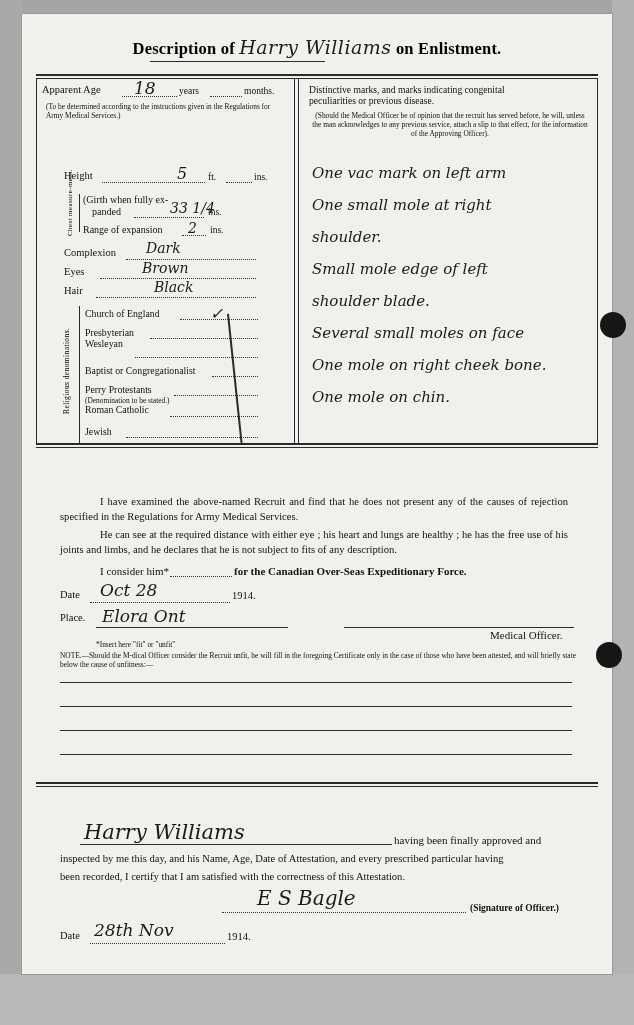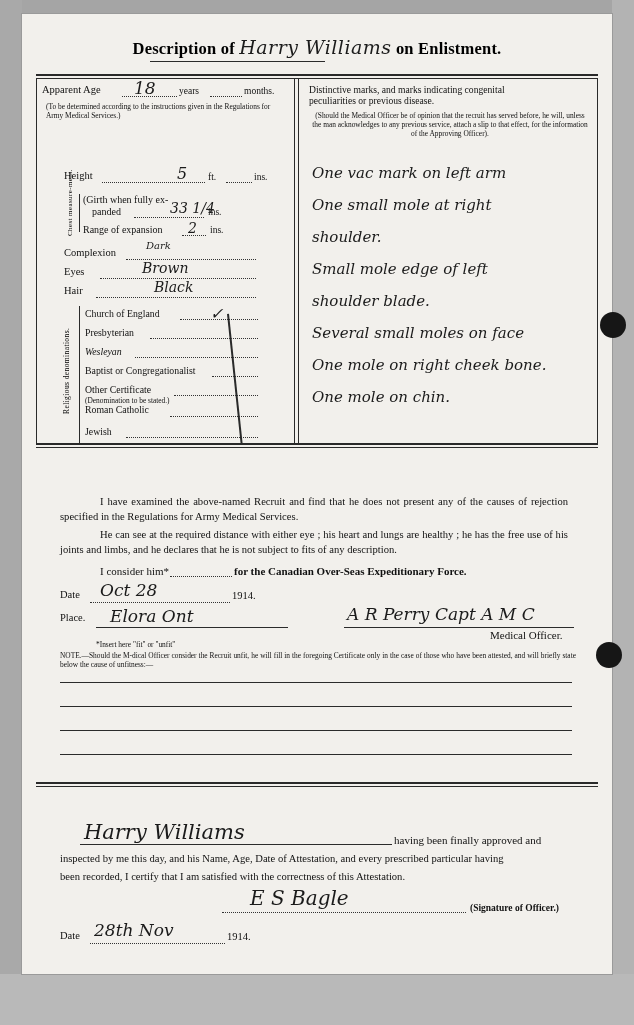--- a/index.html
+++ b/index.html
@@ -166,47 +166,47 @@
     <div class="hw" style="left:148px; top:186px; font-size:14px;">33 1/4</div>
     <div class="lbl" style="left:186px; top:193px; font-size:9.5px;">ins.</div>
 
     <div class="lbl" style="left:61px; top:210px; font-size:10px;">Range of expansion</div>
     <div class="dots" style="left:160px; top:221px; width:24px;"></div>
     <div class="hw" style="left:166px; top:206px; font-size:14px;">2</div>
     <div class="lbl" style="left:188px; top:211px; font-size:9.5px;">ins.</div>
 
     <div class="lbl" style="left:42px; top:233px;">Complexion</div>
     <div class="dots" style="left:104px; top:245px; width:130px;"></div>
-    <div class="hw" style="left:124px; top:226px; font-size:10px;">Dark</div>
+    <div class="hw" style="left:124px; top:226px; font-size:14px;">Dark</div>
 
     <div class="lbl" style="left:42px; top:252px;">Eyes</div>
     <div class="dots" style="left:78px; top:264px; width:156px;"></div>
     <div class="hw" style="left:120px; top:246px; font-size:14px;">Brown</div>
 
     <div class="lbl" style="left:42px; top:271px;">Hair</div>
     <div class="dots" style="left:74px; top:283px; width:160px;"></div>
     <div class="hw" style="left:132px; top:265px; font-size:14px;">Black</div>
 
     <div class="rule" style="left:57px; top:292px; width:1px; height:138px;"></div>
     <div class="vert" style="left:40px; top:400px; width:110px; font-size:7.5px; line-height:9px;">Religious denominations.</div>
 
     <div class="lbl" style="left:63px; top:294px; font-size:9.8px;">Church of England</div>
     <div class="dots" style="left:158px; top:305px; width:78px;"></div>
     <div class="hw" style="left:188px; top:290px; font-size:16px;">✓</div>
 
     <div class="lbl" style="left:63px; top:313px; font-size:9.8px;">Presbyterian</div>
     <div class="dots" style="left:128px; top:324px; width:108px;"></div>
 
-    <div class="lbl" style="left:63px; top:332px; font-size:9.8px;font-style:italic;">Wesleyan</div>
+    <div class="lbl" style="left:63px; top:324px; font-size:9.8px;">Wesleyan</div>
     <div class="dots" style="left:113px; top:343px; width:123px;"></div>
 
     <div class="lbl" style="left:63px; top:351px; font-size:9.8px;">Baptist or Congregationalist</div>
     <div class="dots" style="left:190px; top:362px; width:46px;"></div>
 
-    <div class="lbl" style="left:63px; top:370px; font-size:9.8px;">Other Certificate</div>
+    <div class="lbl" style="left:63px; top:370px; font-size:9.8px;">Perry Protestants</div>
     <div class="tiny" style="left:63px; top:382px;">(Denomination to be stated.)</div>
     <div class="dots" style="left:152px; top:381px; width:84px;"></div>
 
     <div class="lbl" style="left:63px; top:390px; font-size:9.8px;">Roman Catholic</div>
     <div class="dots" style="left:148px; top:402px; width:88px;"></div>
 
     <div class="lbl" style="left:63px; top:412px; font-size:9.8px;">Jewish</div>
     <div class="dots" style="left:104px; top:423px; width:132px;"></div>
 
     <div class="rule" style="left:205px; top:300px; width:2px; height:130px; transform:rotate(-6deg); transform-origin: top left; background:#2a2a2a;"></div>
@@ -235,45 +235,44 @@
     <div class="dots" style="left:148px; top:562px; width:62px;"></div>
     <div class="lbl" style="left:212px; top:551px; font-size:11px; font-weight:bold;">for the Canadian Over-Seas Expeditionary Force.</div>
 
     <div class="lbl" style="left:38px; top:575px;">Date</div>
     <div class="dots" style="left:68px; top:588px; width:140px;"></div>
     <div class="hw" style="left:78px; top:566px; font-size:17px;">Oct 28</div>
     <div class="lbl" style="left:210px; top:576px;">1914.</div>
 
     <div class="lbl" style="left:38px; top:598px;">Place.</div>
     <div class="solid" style="left:74px; top:613px; width:192px;"></div>
-    <div class="hw" style="left:80px; top:592px; font-size:17px;margin-left:8px;">Elora Ont</div>
+    <div class="hw" style="left:80px; top:592px; font-size:17px;">Elora Ont</div>
 
     <div class="solid" style="left:322px; top:613px; width:230px;"></div>
-    <div class="hw" style="left:325px; top:590px; font-size:17px;">A R Perry Capt A M C</div>
     <div class="lbl" style="left:468px; top:615px; font-size:11px;">Medical Officer.</div>
 
     <div class="tiny" style="left:74px; top:626px;">*Insert here "fit" or "unfit"</div>
     <div class="tiny" style="left:38px; top:637px; width:516px; text-align:justify;">NOTE.—Should the M-dical Officer consider the Recruit unfit, he will fill in the foregoing Certificate only in the case of those who have been attested, and will briefly state below the cause of unfitness:—</div>
 
     <div class="solid" style="left:38px; top:668px; width:512px;"></div>
     <div class="solid" style="left:38px; top:692px; width:512px;"></div>
     <div class="solid" style="left:38px; top:716px; width:512px;"></div>
     <div class="solid" style="left:38px; top:740px; width:512px;"></div>
 
     <div class="rule" style="left:14px; top:768px; width:562px; height:2px;"></div>
     <div class="rule" style="left:14px; top:772px; width:562px; height:1px;"></div>
 
 
     <div class="solid" style="left:58px; top:830px; width:312px;"></div>
     <div class="hw" style="left:62px; top:806px; font-size:21px;">Harry Williams</div>
     <div class="lbl" style="left:372px; top:820px; font-size:11px;">having been finally approved and</div>
     <div class="para" style="left:38px; top:837px; width:520px;">inspected by me this day, and his Name, Age, Date of Attestation, and every prescribed particular having</div>
     <div class="para" style="left:38px; top:855px; width:520px;">been recorded, I certify that I am satisfied with the correctness of this Attestation.</div>
 
-    <div class="hw" style="left:228px; top:872px; font-size:20px;">E S Bagle</div>
+    <div class="hw" style="left:235px; top:872px; font-size:20px;">E S Bagle</div>
     <div class="dots" style="left:200px; top:898px; width:244px;"></div>
     <div class="lbl" style="left:448px; top:889px; font-size:9.5px; font-weight:bold;">(Signature of Officer.)</div>
 
     <div class="lbl" style="left:38px; top:916px;">Date</div>
     <div class="dots" style="left:68px; top:929px; width:135px;"></div>
     <div class="hw" style="left:72px; top:906px; font-size:17px;">28th Nov</div>
     <div class="lbl" style="left:205px; top:917px;">1914.</div>
 
   </div>
 

